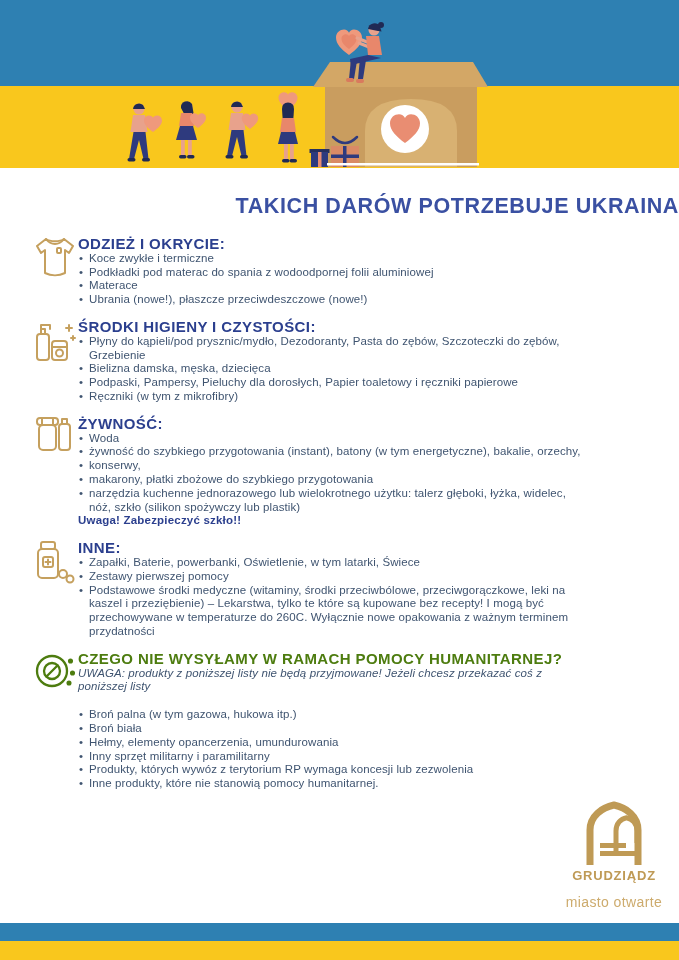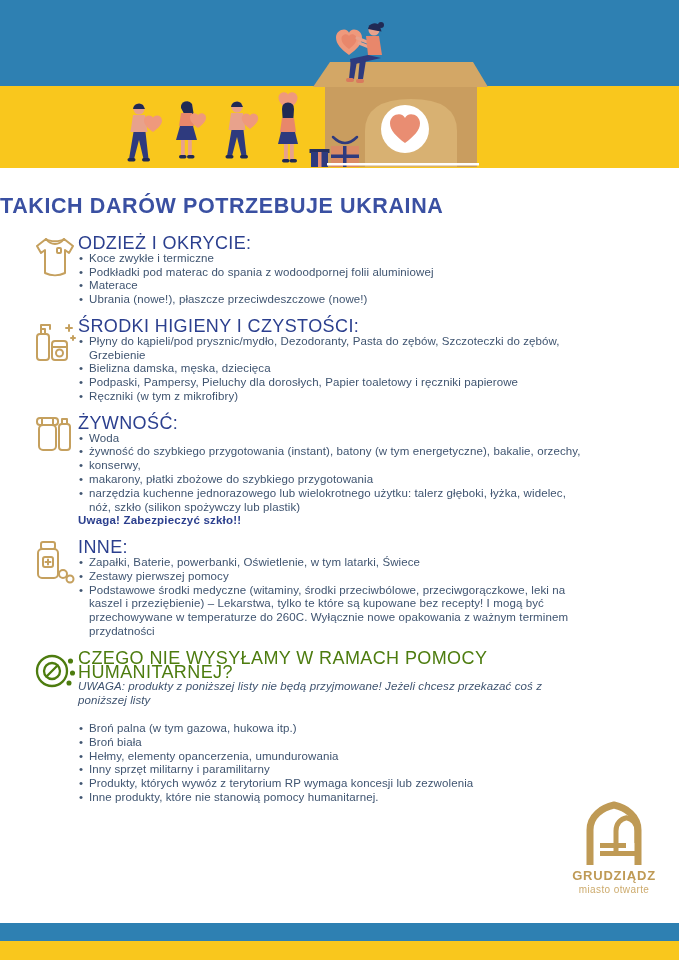--- a/index.html
+++ b/index.html
@@ -9,49 +9,49 @@
   }
   .page{position:absolute;inset:0;}
 
   
   .hero{position:absolute;top:0;left:0;width:679px;height:170px;}
   .hero svg{display:block;}
 
   
   .title{
     position:absolute;top:194px;left:0;width:679px;margin:0;
-    text-align:left;color:#3a50a2;font-size:21.5px;font-weight:bold;
+    text-align:right;color:#3a50a2;font-size:21.5px;font-weight:bold;
     letter-spacing:.6px;
   }
 
   
   .sections{
     position:absolute;top:237px;left:32px;width:600px;
     font-size:11.5px;line-height:13.8px;color:#3f5470;letter-spacing:.1px;
   }
   .section{position:relative;padding-left:46px;margin:0 0 13px 0;}
   .sec-icon{position:absolute;left:0;top:-3px;width:44px;height:48px;color:#c5a05e;}
   .sec-icon svg{display:block;}
   .sec-heading{
-    margin:0 0 1px 0;font-size:18px;line-height:13.8px;
-    color:#2b3f8e;font-weight:normal;letter-spacing:.4px;
+    margin:0 0 1px 0;font-size:15px;line-height:13.8px;
+    color:#2b3f8e;font-weight:bold;letter-spacing:.4px;
   }
   .section.accent .sec-heading,.section.accent .sec-icon{color:#4d7c0f;}
   .sec-intro{margin:0;max-width:505px;font-style:italic;}
   .sec-intro + .sec-list{margin-top:14px;}
   .sec-list{list-style:none;margin:0;padding:0;max-width:505px;}
   .sec-list li{position:relative;padding-left:11px;}
   .sec-list li::before{content:"\2022";position:absolute;left:1px;top:0;}
   .sec-note{margin:0;font-weight:bold;color:#2b3f8e;letter-spacing:.2px;}
 
   
   .logo{position:absolute;top:801px;right:14px;width:102px;text-align:center;}
   .logo svg{display:block;margin:0 auto;}
   .logo-name{margin-top:3px;color:#bf9a55;font-weight:bold;font-size:13px;letter-spacing:.8px;}
-  .logo-tagline{margin-top:1px;color:#cdab6d;font-size:10px;letter-spacing:.4px;text-align:center;}
+  .logo-tagline{margin-top:11px;color:#cdab6d;font-size:14px;letter-spacing:.4px;text-align:center;}
 
   
   .footer{position:absolute;left:0;bottom:0;width:679px;}
   .stripe-blue{height:18px;background:#2e80b2;}
   .stripe-yellow{height:19px;background:#f9c71d;}
 </style>
 </head>
 <body>
 
 <div class="page">

